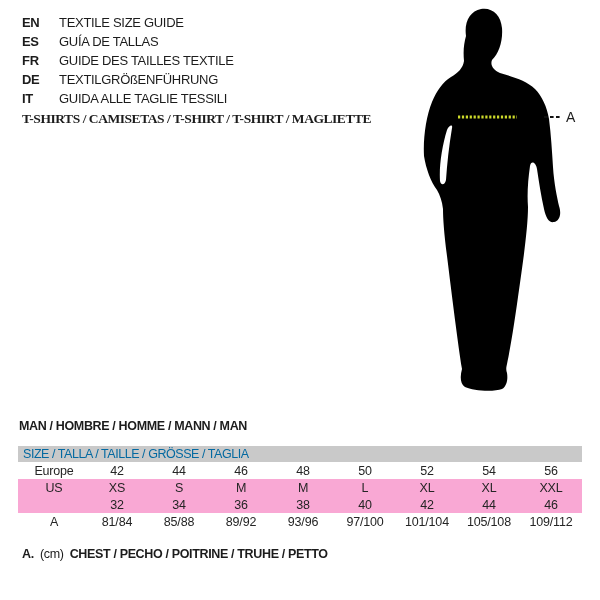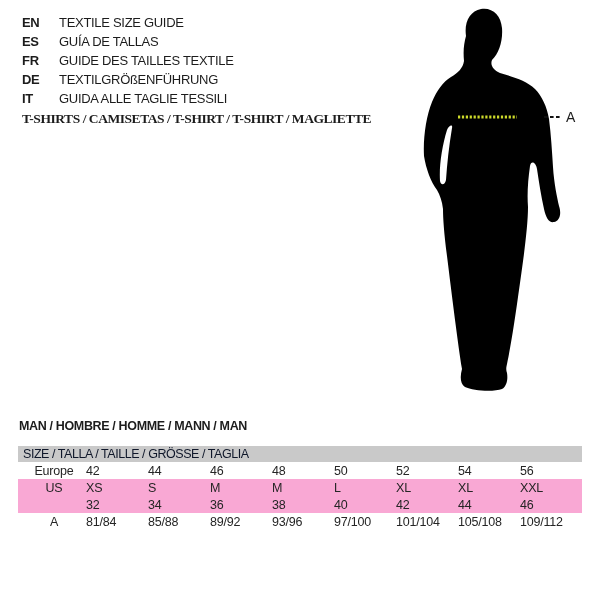--- a/index.html
+++ b/index.html
@@ -16,30 +16,30 @@
   .categories{position:absolute;left:22px;top:110px;}
   .cat-line{font-size:13.5px;font-weight:700;letter-spacing:-0.45px;line-height:18px;white-space:nowrap;font-family:Liberation Serif, serif;}
   
   .figure-svg{position:absolute;left:405px;top:0px;width:195px;height:400px;}
   .measure-label{position:absolute;left:566px;top:109px;font-size:14px;font-weight:400;letter-spacing:0;}
   
   .section-heading{position:absolute;left:19px;top:419px;font-size:12.5px;font-weight:700;letter-spacing:-0.35px;white-space:nowrap;}
   
   .size-table{position:absolute;left:18px;top:446px;width:564px;}
   .table-header{
-    height:16px;line-height:16px;background:#c9c9c9;color:#0f172a;
+    height:16px;line-height:16px;background:#c9c9c9;color:#0369a1;
     font-size:12.5px;font-weight:400;letter-spacing:-0.45px;padding-left:5px;white-space:nowrap;
   }
   .trow{
     display:grid;grid-template-columns:68px repeat(8,1fr);
     height:17px;align-items:center;font-size:12.5px;font-weight:400;letter-spacing:-0.2px;color:#252525;
   }
   .trow.band{background:#f9a8d4;}
   .tcell-label{padding-left:4px;text-align:center;}
-  .tcell{text-align:left;}
+  .tcell{text-align:center;}
   
   .footnote{position:absolute;left:22px;top:547px;font-size:12.5px;letter-spacing:-0.35px;white-space:nowrap;}
   .fn-bold{font-weight:700;}
   .fn-reg{font-weight:400;margin:0 3px;}
 </style>
 </head>
 <body>
 
 <div class="canvas">
 
@@ -158,14 +158,19 @@
       <span class="tcell">85/88</span>
       <span class="tcell">89/92</span>
       <span class="tcell">93/96</span>
       <span class="tcell">97/100</span>
       <span class="tcell">101/104</span>
       <span class="tcell">105/108</span>
       <span class="tcell">109/112</span>
     </div>
   </div>
 
+  <div class="footnote">
+    <span class="fn-bold">A.</span>
+    <span class="fn-reg">(cm)</span>
+    <span class="fn-bold">CHEST / PECHO / POITRINE / TRUHE / PETTO</span>
+  </div>
 
 </div>
 
 </body></html>

